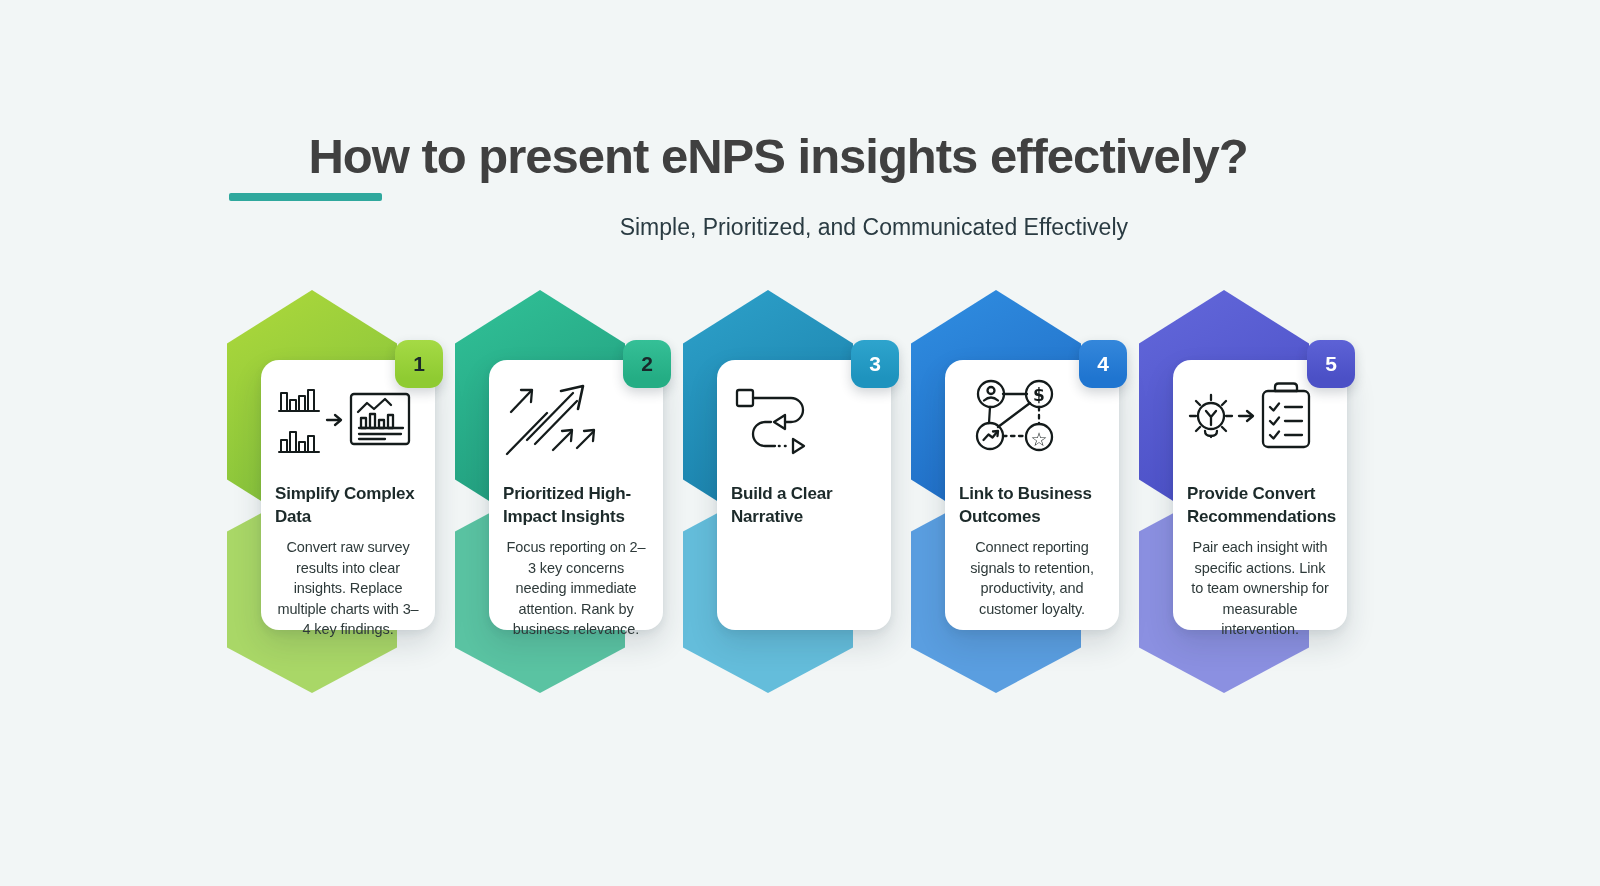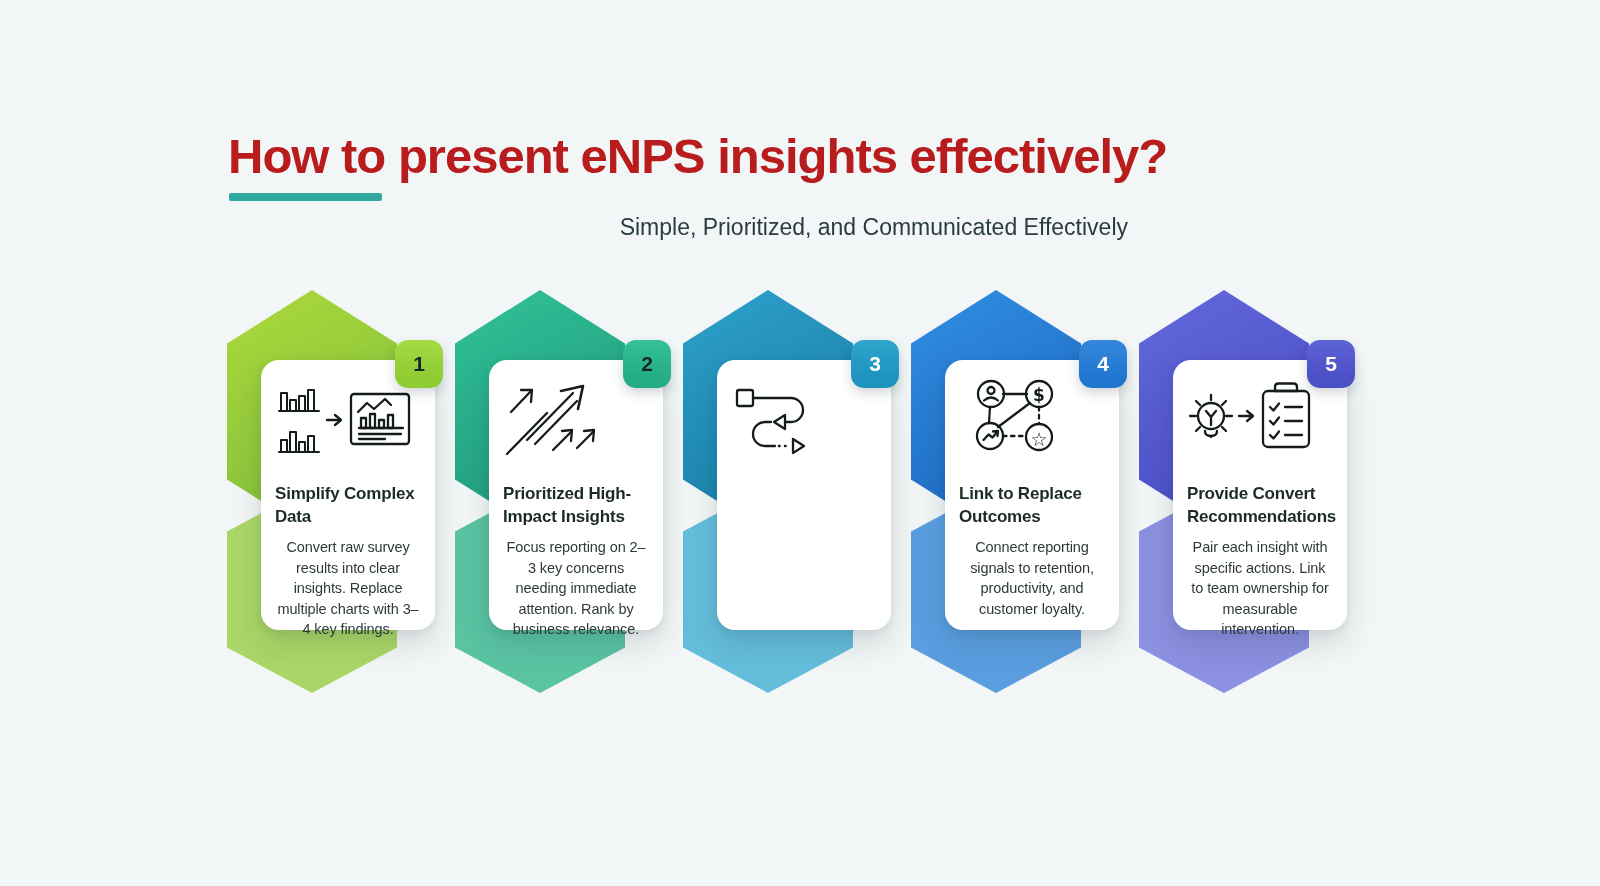--- a/index.html
+++ b/index.html
@@ -5,21 +5,21 @@
   html,body{margin:0;padding:0;}
   .stage{
     position:relative;width:1600px;height:886px;overflow:hidden;
     background:#f2f6f6;
     font-family:"Liberation Sans","DejaVu Sans",sans-serif;
     color:#233038;
   }
   
   .page-title{
     position:absolute;left:228px;top:128px;width:1100px;
-    font-size:49px;font-weight:700;letter-spacing:-1px;color:#b91c1c;
+    font-size:49px;font-weight:700;letter-spacing:-1px;color:#404040;text-align:center;
   }
   .title-underline{
     position:absolute;left:229px;top:193px;width:153px;height:8px;
     border-radius:2px;
   }
   .page-subtitle{
     position:absolute;left:228px;top:214px;width:900px;
     font-size:23px;font-weight:400;color:#2a3b42;text-align:right;
   }
   
@@ -152,20 +152,21 @@
             <g class="ic">
               <rect x="6" y="12" width="16" height="16" rx="2"></rect>
               <path d="M22 20 H60 A12 12 0 0 1 60 44 H54"></path>
               <path d="M54 37 L43 44 L54 51 Z"></path>
               <path d="M40 44 H34 A12 12 0 0 0 34 68 H44"></path>
               <path d="M48 68 H58" class="ic-dot"></path>
               <path d="M62 61 L73 68 L62 75 Z"></path>
             </g>
           </svg>
         </div>
+        <div class="card-title">Build a Clear Narrative</div>
       </div>
       <div class="badge">3</div>
     </div>
 
     <div class="step" style="left: 909px; --hex-from: #2e8ade; --hex-to: #1b64be; --hex-light: #5a9ee0; --badge: #1f75d0; --badge-hi: #3487db; --badge-text: #ffffff;">
       <div class="hex hex-top"></div>
       <div class="hex hex-bottom"></div>
       <div class="card">
         <div class="card-icon">
           <svg width="146" height="84" viewBox="0 0 146 84">
@@ -181,21 +182,21 @@
               <circle cx="80" cy="59" r="13"></circle>
               <circle cx="32" cy="12.5" r="3.5"></circle>
               <path d="M25 22.5 Q32 16.5 39 22.5"></path>
               <path d="M24.5 62 L29.5 56.5 L33.5 59.5 L38 54"></path>
               <path d="M34 53.5 L39 53 L38.5 58"></path>
             </g>
             <text x="80" y="17" class="ic-txt" font-size="17" text-anchor="middle" dominant-baseline="central">$</text>
             <text x="80" y="60.5" class="ic-txt" font-size="19" text-anchor="middle" dominant-baseline="central">☆</text>
           </svg>
         </div>
-        <div class="card-title">Link to Replace Outcomes</div>
+        <div class="card-title">Link to Business Outcomes</div>
         <div class="card-desc">Connect reporting signals to retention, productivity, and customer loyalty.</div>
       </div>
       <div class="badge">4</div>
     </div>
 
     <div class="step" style="left: 1137px; --hex-from: #6065d8; --hex-to: #4549c2; --hex-light: #8b90e1; --badge: #4b50c6; --badge-hi: #5d62d6; --badge-text: #ffffff;">
       <div class="hex hex-top"></div>
       <div class="hex hex-bottom"></div>
       <div class="card">
         <div class="card-icon">

